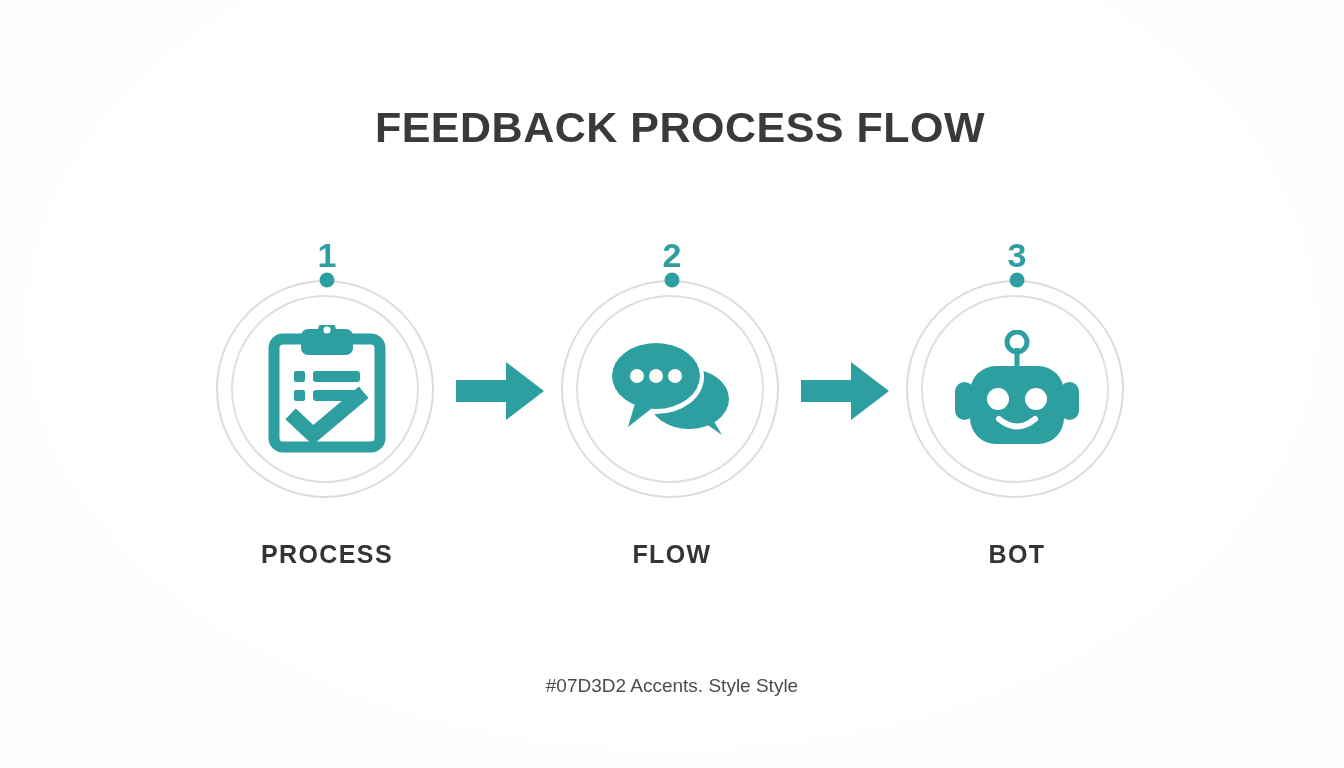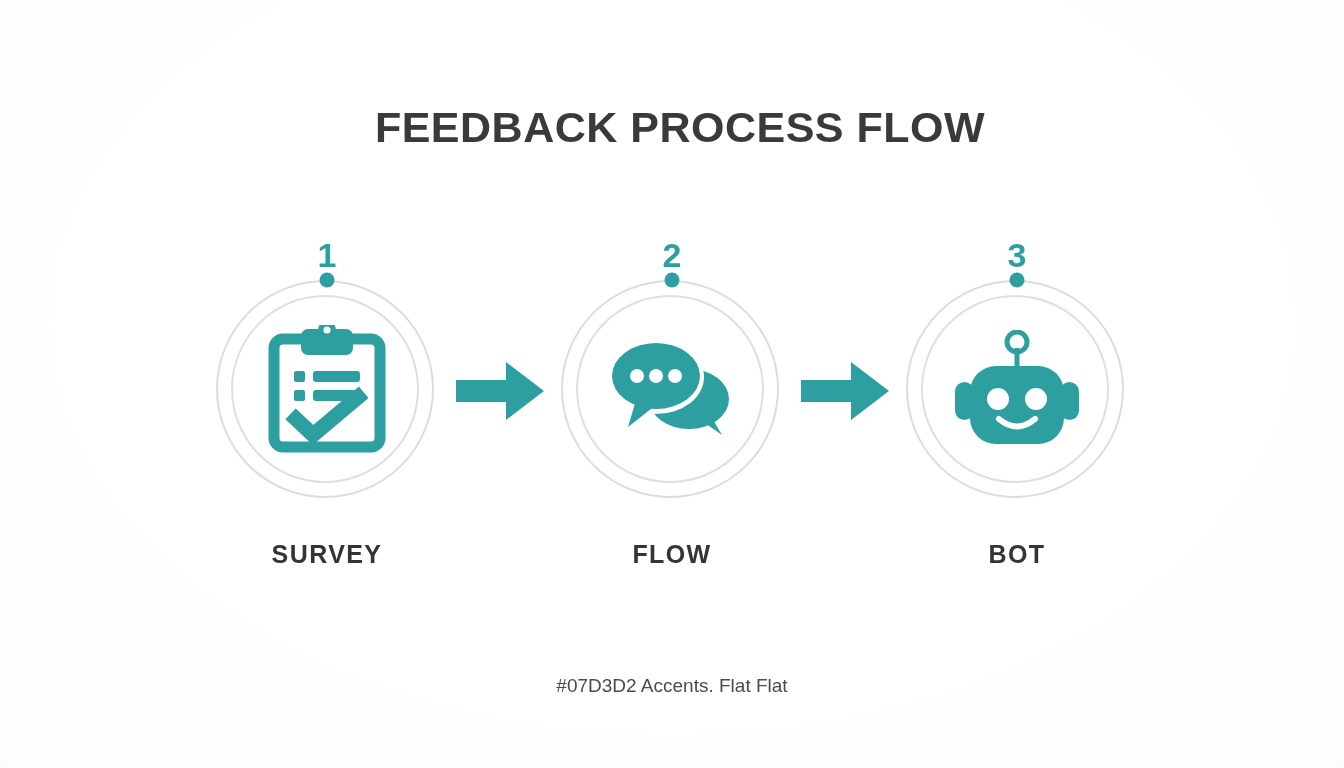--- a/index.html
+++ b/index.html
@@ -157,21 +157,21 @@
 
             <rect x="26" y="46" width="11" height="11" rx="2" fill="#2d9fa0"></rect>
             <rect x="45" y="46" width="47" height="11" rx="3" fill="#2d9fa0"></rect>
             <rect x="26" y="65" width="11" height="11" rx="2" fill="#2d9fa0"></rect>
             <rect x="45" y="65" width="47" height="11" rx="3" fill="#2d9fa0"></rect>
 
             <path d="M28 94 L45 110 L90 72" fill="none" stroke="#2d9fa0" stroke-width="15" stroke-linecap="square" stroke-linejoin="miter"></path>
           </svg>
         </div>
       </div>
-      <div class="step-label">SURVEY</div>
+      <div class="step-label">PROCESS</div>
     </div>
 
     <div class="arrow">
       <svg width="88" height="62" viewBox="0 0 88 62" xmlns="http://www.w3.org/2000/svg">
         <path d="M0 20 L50 20 L50 2 L88 31 L50 60 L50 42 L0 42 Z" fill="#2d9fa0"></path>
       </svg>
     </div>
 
     <div class="step">
       <div class="step-number">2</div>
@@ -229,15 +229,15 @@
 
             <path d="M46 89 Q64 104 82 89" fill="none" stroke="#ffffff" stroke-width="6" stroke-linecap="round"></path>
           </svg>
         </div>
       </div>
       <div class="step-label">BOT</div>
     </div>
 
   </div>
 
-  <div class="footer">#07D3D2 Accents. Flat Flat</div>
+  <div class="footer">#07D3D2 Accents. Style Style</div>
 
 </div>
 
 </body></html>

